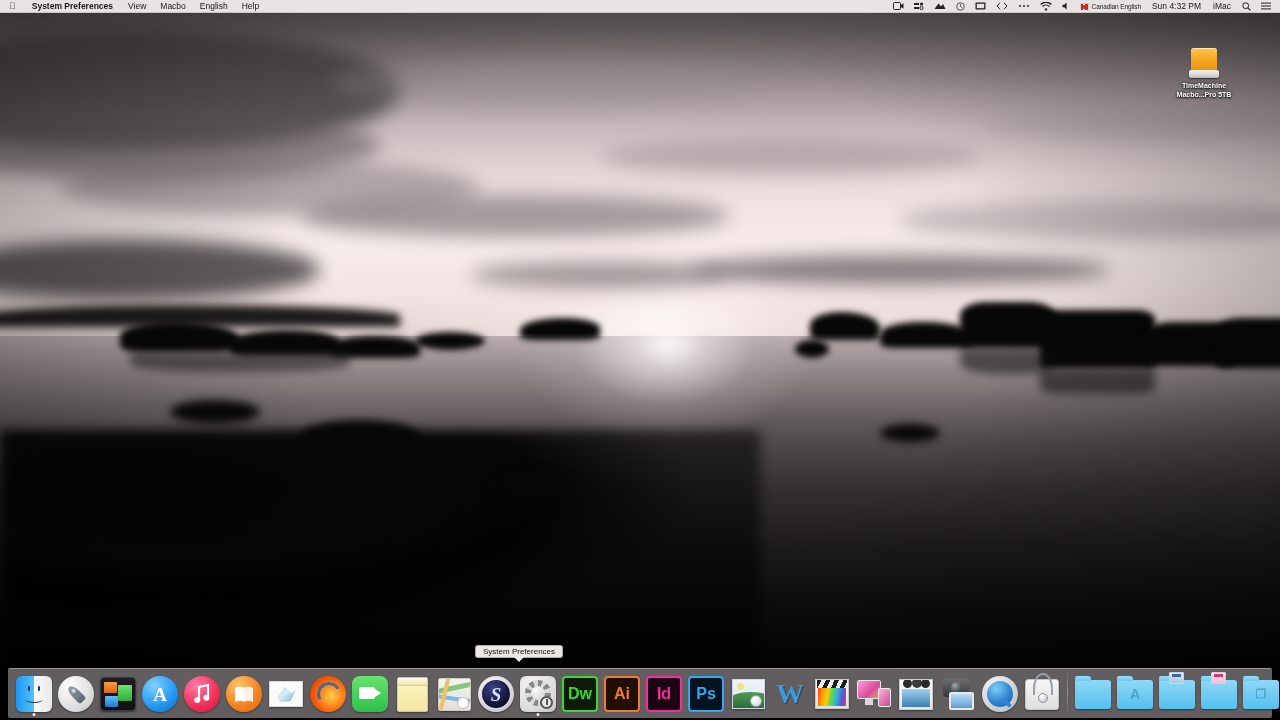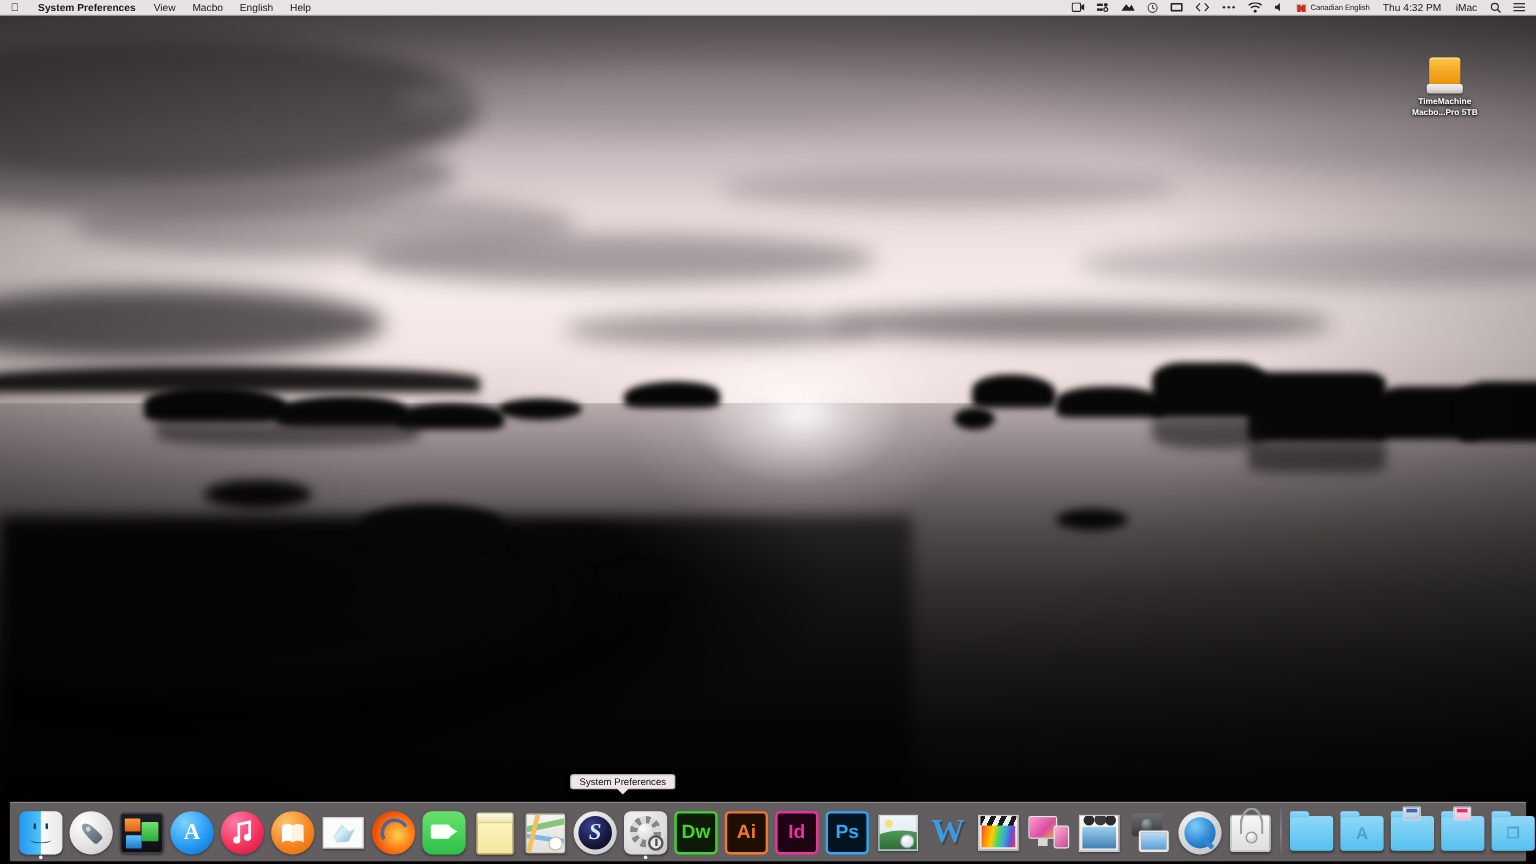--- a/index.html
+++ b/index.html
@@ -374,21 +374,21 @@
         <svg width="8" height="8" viewBox="0 0 8 8">
             <path d="M0.5 2.8 L2.2 2.8 L4.6 0.6 L4.6 7.4 L2.2 5.2 L0.5 5.2 Z" fill="#222"></path>
           </svg>
       </div>
       <div class="mb-stat">
         <span class="flag">
             <i></i>
           </span>
         <span class="kbd-lang">Canadian English</span>
       </div>
-      <div class="mb-time">Thu 4:32 PM</div>
+      <div class="mb-time">Sun 4:32 PM</div>
       <div class="mb-user">iMac</div>
       <div class="mb-stat">
         <svg width="9" height="9" viewBox="0 0 9 9">
             <circle cx="3.7" cy="3.7" r="2.9" fill="none" stroke="#222" stroke-width="1"></circle>
             <path d="M5.9 5.9 L8.4 8.4" stroke="#222" stroke-width="1.1"></path>
           </svg>
       </div>
       <div class="mb-stat">
         <svg width="10" height="8" viewBox="0 0 10 8">
             <rect x="0" y="0.6" width="10" height="1" fill="#222"></rect>

